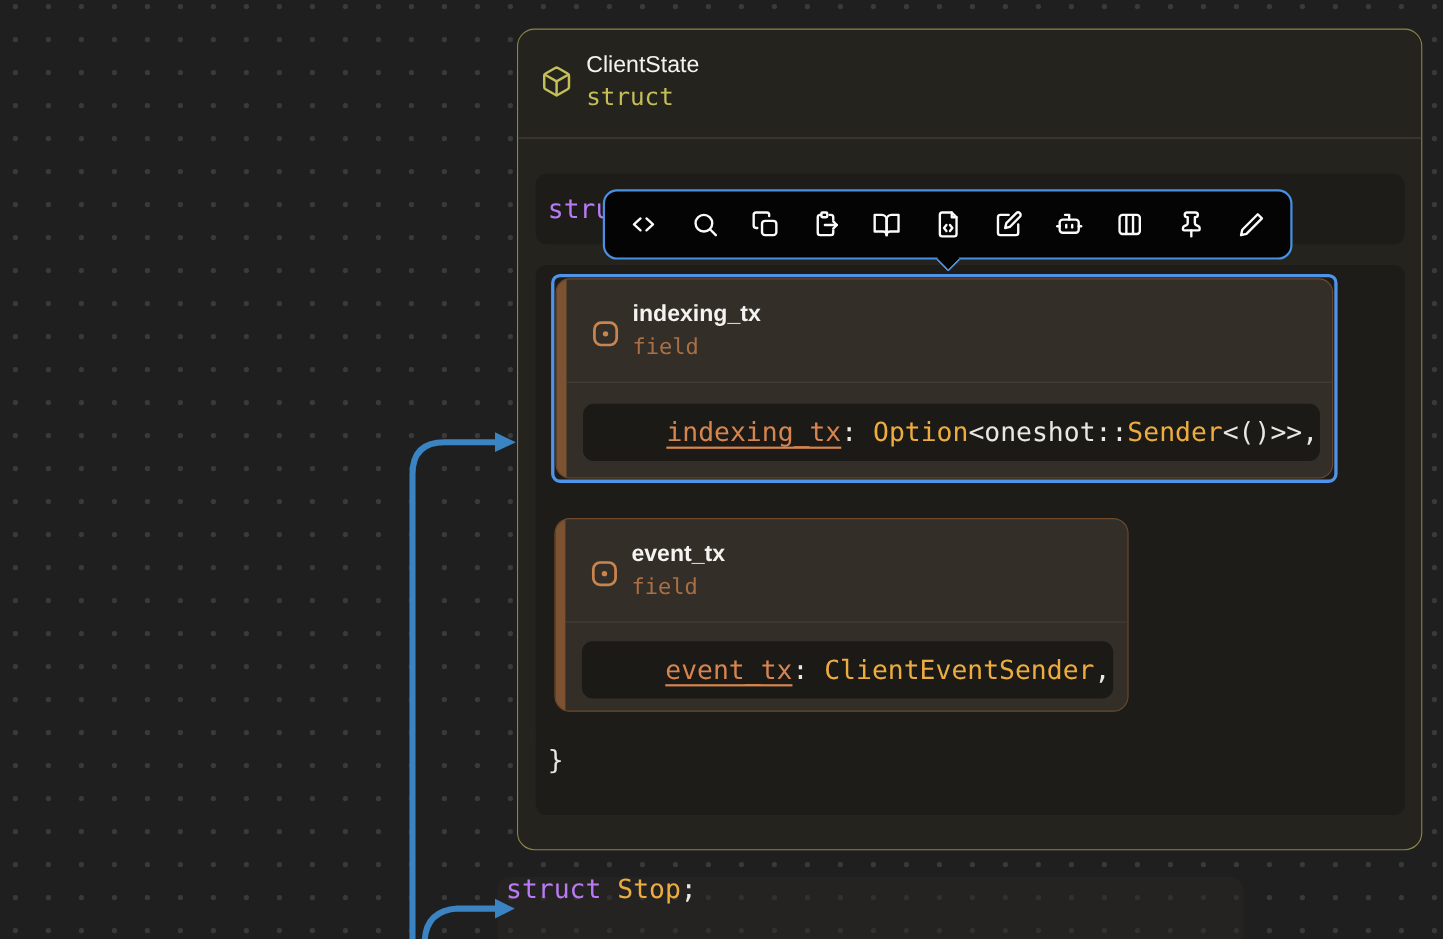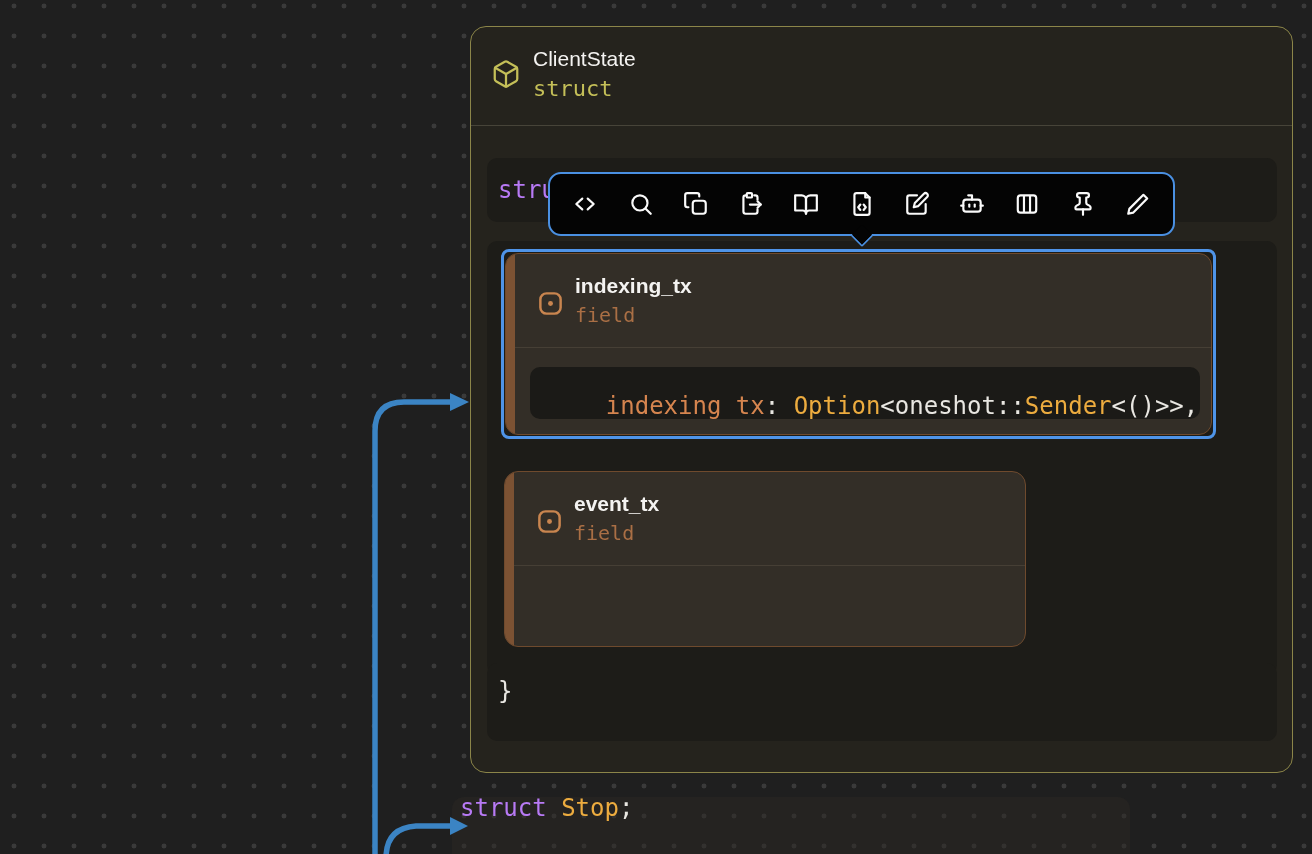--- a/index.html
+++ b/index.html
@@ -62,21 +62,21 @@
   .field-card{position:absolute;background:var(--field-bg);border:1px solid var(--field-border);
     border-radius:13px;overflow:hidden}
   .selection .field-card{inset:1px}
   .event-card{left:33px;top:444px;width:522px;height:176px;border-radius:14px}
   .f-strip{position:absolute;left:0;top:0;bottom:0;width:9px;background:var(--field-strip)}
   .f-icon{position:absolute;left:31px;top:36px;width:27px;height:27px;color:var(--field-accent)}
   .f-name{position:absolute;left:69px;top:20px;font-weight:700;font-size:21px;color:var(--title)}
   .f-kind{position:absolute;left:69px;top:49px;font:20px "DejaVu Sans Mono",monospace;color:var(--field-label)}
   .f-divider{position:absolute;left:9px;right:0;top:93px;height:1px;background:var(--field-divider)}
   .f-code{position:absolute;left:24px;top:113px;height:52px;background:var(--code-bg);
-    border-radius:10px;padding:13px 18px;overflow:hidden}
+    border-radius:10px;padding:0 18px;overflow:hidden}
   .sel-code{width:670px}
   .ev-code{top:111px;width:483px}
 
   
   .toolbar{position:absolute;left:548px;top:172px;width:627px;height:64px;z-index:20;
     background:var(--toolbar-bg);border:2.5px solid var(--toolbar-border);border-radius:13px;
     display:flex;align-items:center;justify-content:space-evenly}
   .tb-btn{width:40px;height:40px;display:flex;align-items:center;justify-content:center;
     background:none;border:none;color:#fafafa;cursor:pointer}
   .tb-btn svg{width:26px;height:26px}
@@ -137,20 +137,23 @@
 
   <article class="field-card event-card">
     <div class="f-strip"></div>
     <svg class="f-icon" viewBox="0 0 24 24" fill="none" stroke="currentColor" stroke-width="2.2" stroke-linecap="round">
       <rect x="3" y="3" width="18" height="18" rx="5.5"></rect>
         <circle cx="12" cy="12" r="2.2" fill="currentColor" stroke="none"></circle>
     </svg>
     <div class="f-name">event_tx</div>
     <div class="f-kind">field</div>
     <div class="f-divider"></div>
+    <div class="f-code ev-code">
+      <div class="code-line"><span class="tok-plain">    </span><span class="tok-orange tok-u">event_tx</span><span class="tok-plain">: </span><span class="tok-yellow">ClientEventSender</span><span class="tok-plain">,</span></div>
+    </div>
   </article>
 
   <div class="close-block">
     <div class="code-line"><span class="tok-plain">}</span></div>
   </div>
 </section>
 
 <div class="toolbar">
   <button class="tb-btn">
     <svg viewBox="0 0 24 24" fill="none" stroke="currentColor" stroke-width="2" stroke-linecap="round" stroke-linejoin="round">

